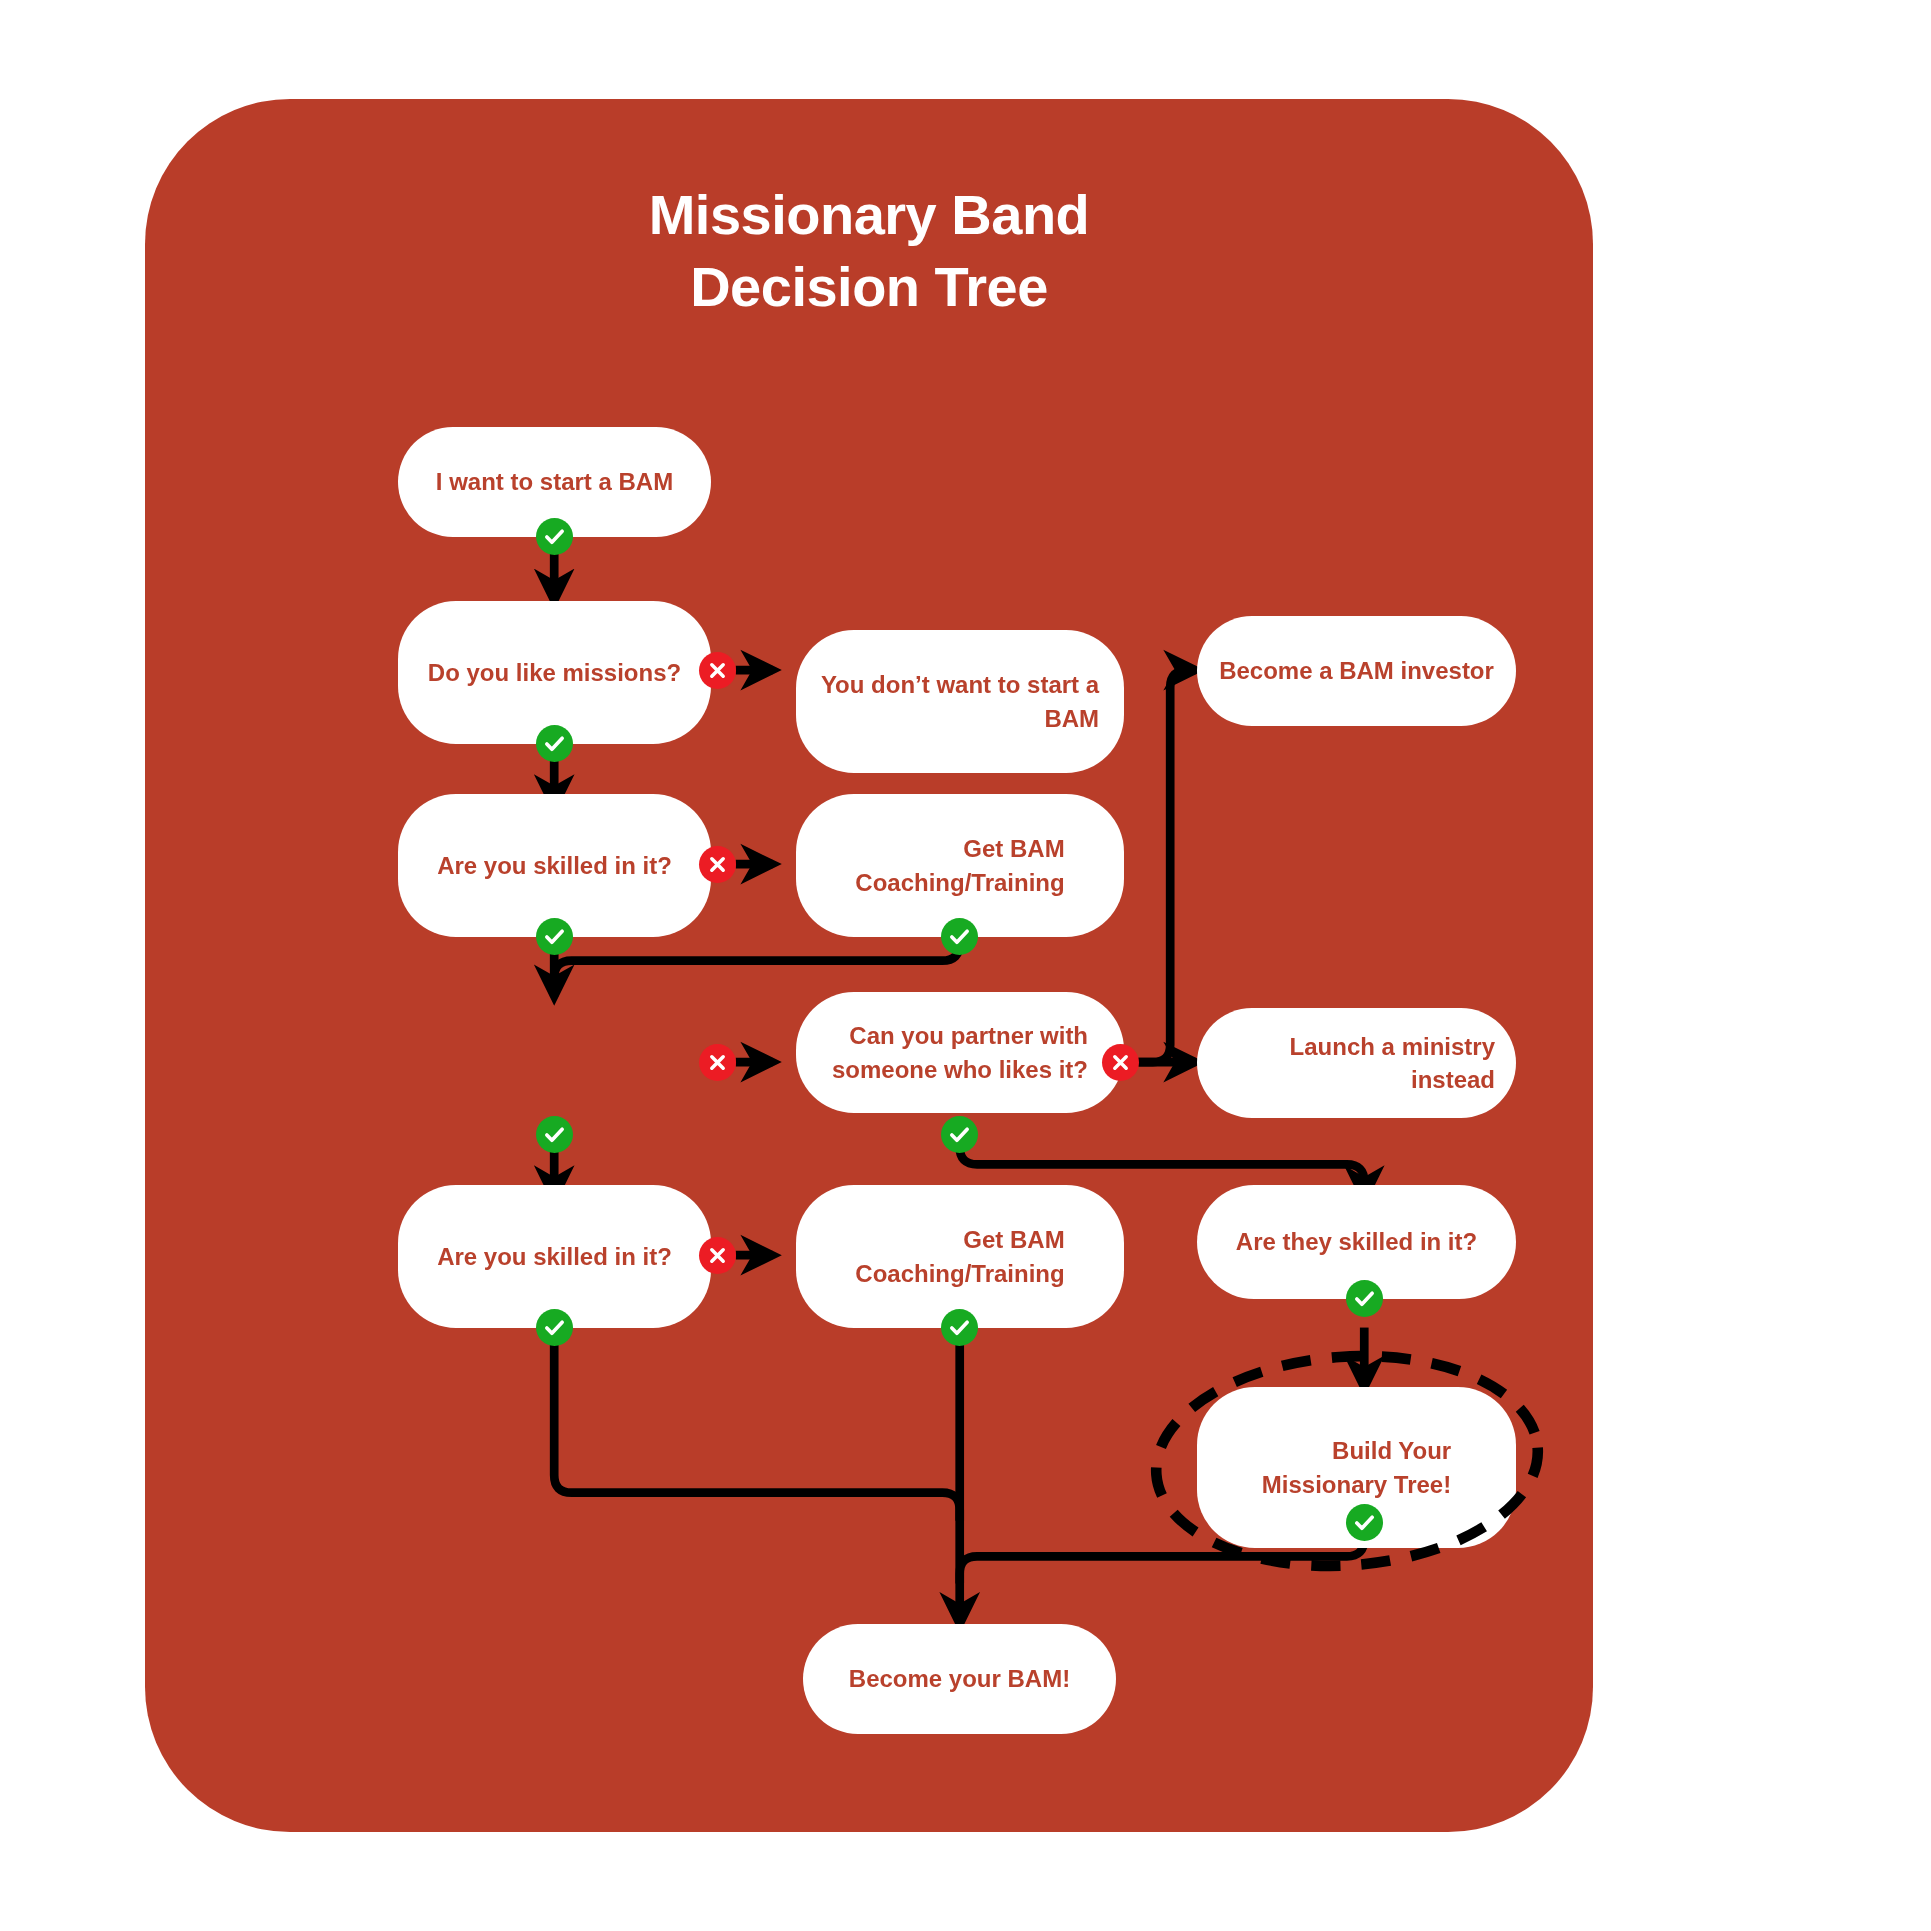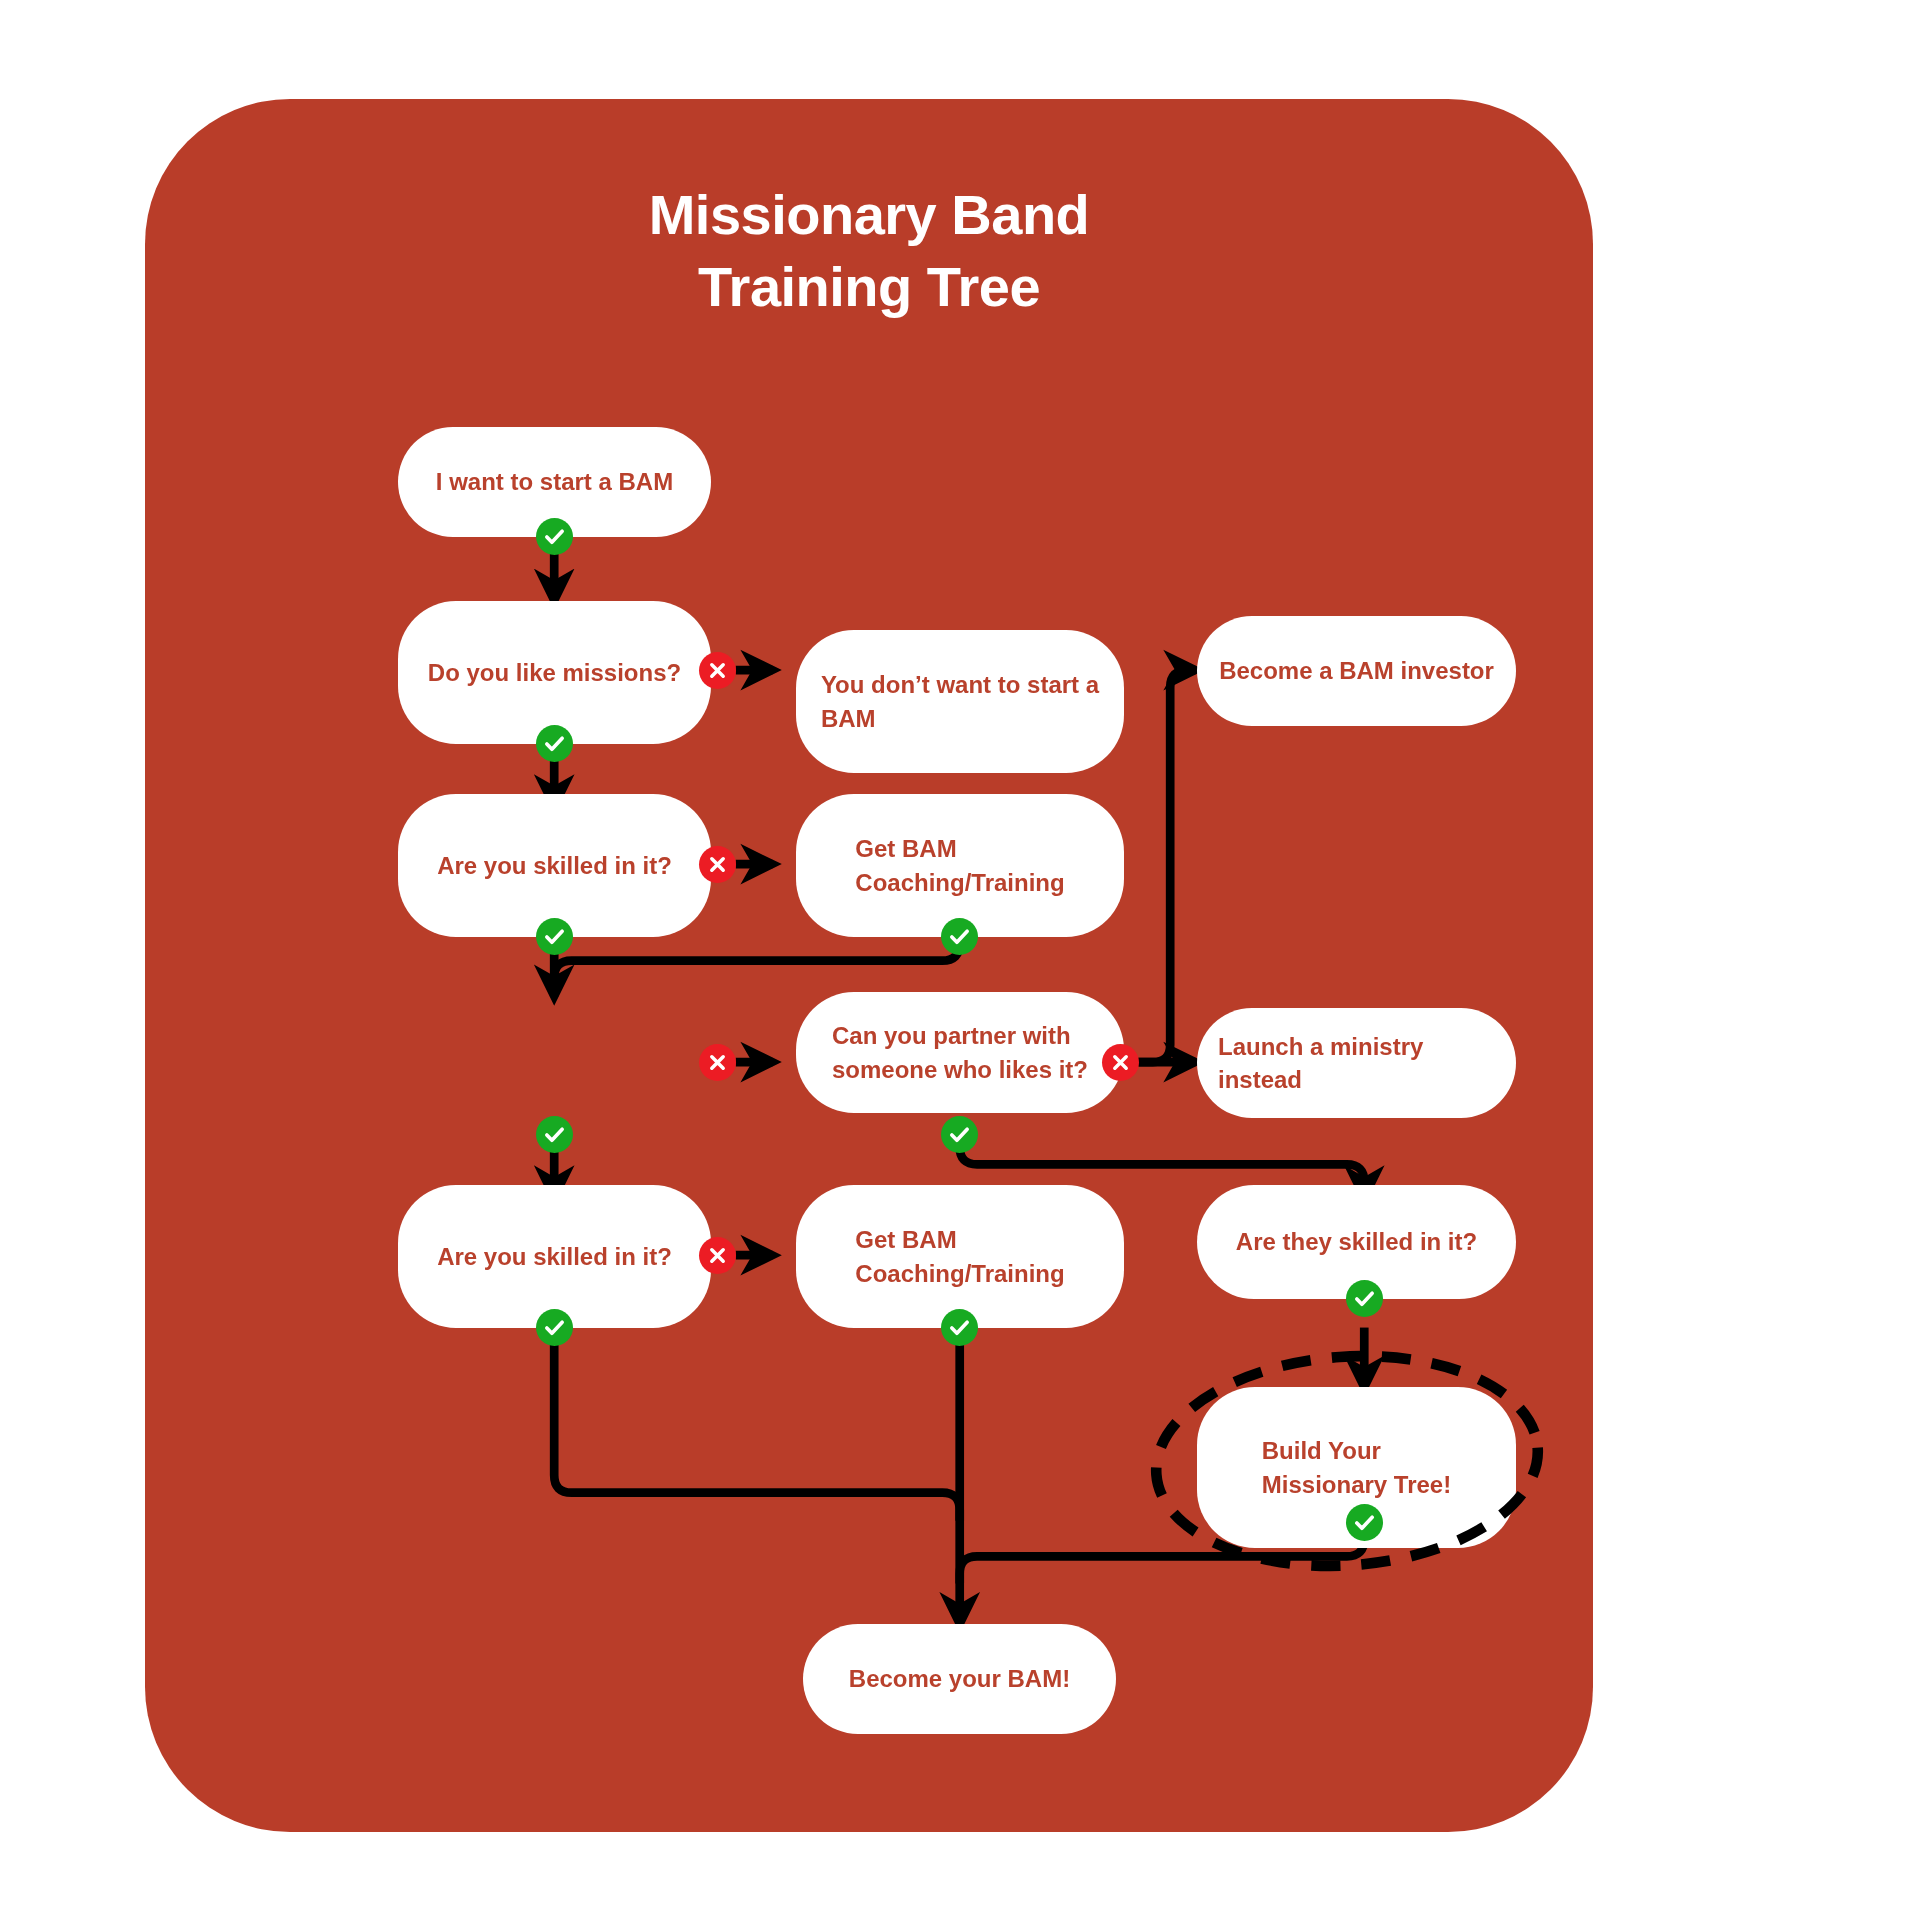--- a/index.html
+++ b/index.html
@@ -55,21 +55,21 @@
   }
 
   
   .node {
     position: absolute;
     background: #ffffff;
     border-radius: 58px;
     display: flex;
     align-items: center;
     justify-content: center;
-    text-align: left;
+    text-align: right;
     color: #b9412c;
     font-weight: bold;
     font-size: 24px;
     line-height: 1.38;
     box-sizing: border-box;
     padding: 4px 21px;
     z-index: 5;
   }
   .node span { display: block; }
 
@@ -97,21 +97,21 @@
 </style>
 </head>
 <body>
 
 <div id="canvas">
 
   <div id="panel"></div>
 
   <div id="title-block">
     <span class="tl">Missionary Band</span>
-    <span class="tl">Training Tree</span>
+    <span class="tl">Decision Tree</span>
   </div>
 
   <svg id="wires" viewBox="0 0 2000 2000" width="1931" height="1931">
     <defs>
       <marker id="arrow" viewBox="0 0 12 12" refX="8.5" refY="6" markerWidth="5.2" markerHeight="5.2" orient="auto-start-reverse">
         <path d="M 0 0.6 L 11 6 L 0 11.4 L 3.1 6 Z" fill="#000000"></path>
       </marker>
     </defs>
 
     <g fill="none" stroke="#000000" stroke-width="9" stroke-linecap="butt" stroke-linejoin="round">

